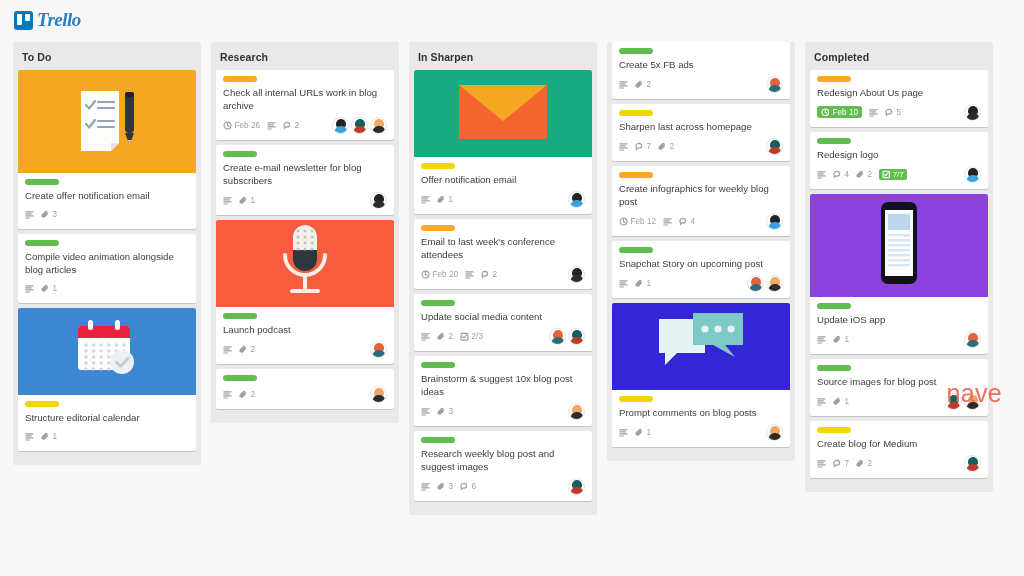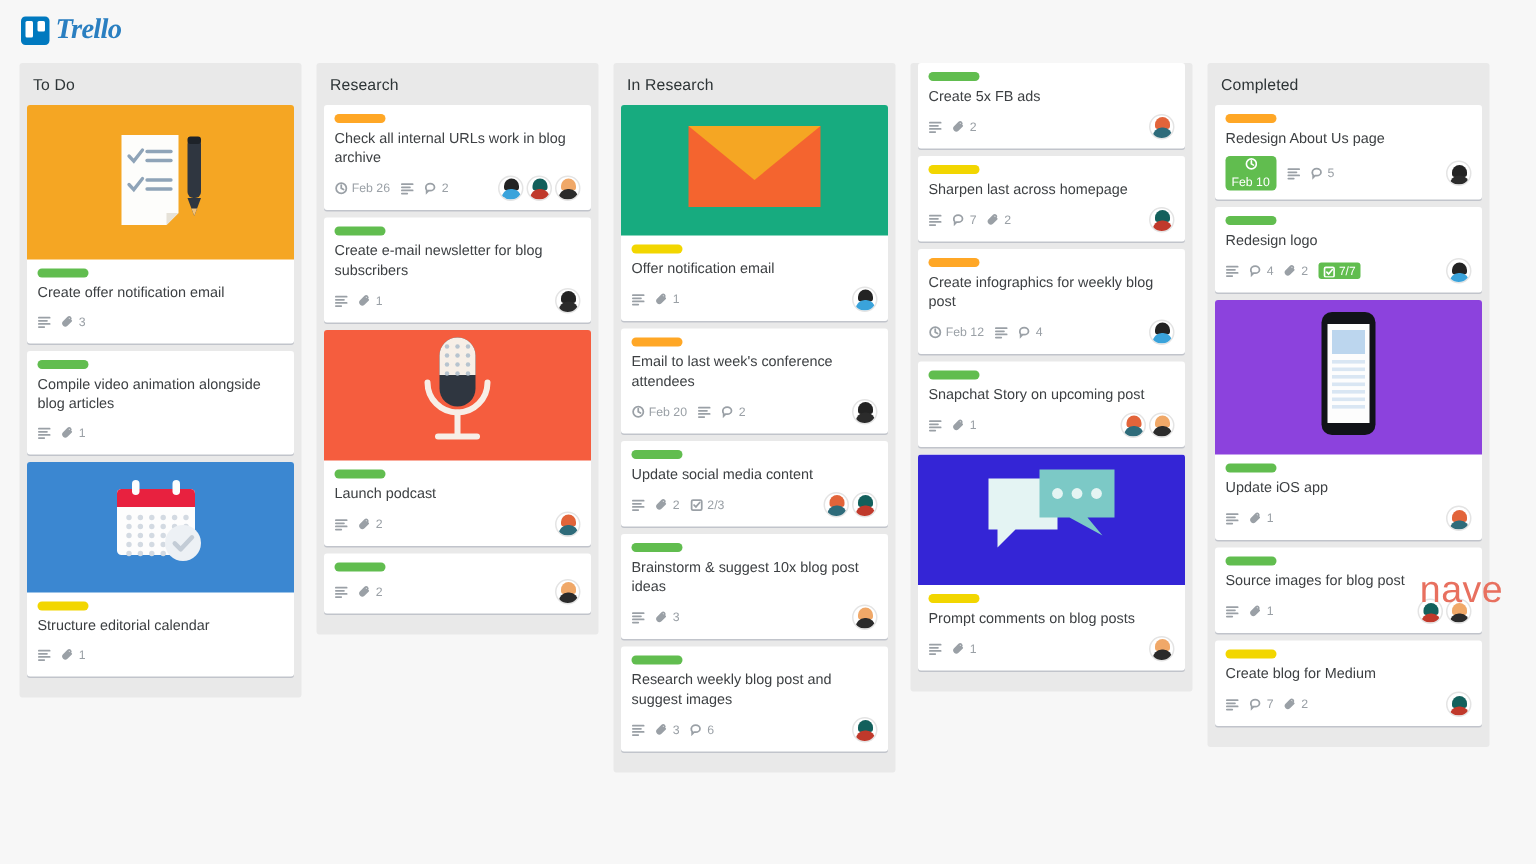--- a/index.html
+++ b/index.html
@@ -14,37 +14,37 @@
   
   .brand { position: absolute; left: 14px; top: 9px; display: flex; align-items: center; gap: 4px; }
   .brand-mark { width: 19px; height: 19px; border-radius: 3px; background: #0079bf; position: relative; }
   .brand-mark::before { content:""; position:absolute; left:3px; top:3px; width:5px; height:11px; background:#fff; border-radius:1px; }
   .brand-mark::after  { content:""; position:absolute; left:11px; top:3px; width:5px; height:7px;  background:#fff; border-radius:1px; }
   .brand-text { font-family:"Liberation Serif", serif; font-style: italic; font-weight: bold; font-size: 19px; color:#2a7fc1; letter-spacing:-.5px; }
 
   
   .columns { position: absolute; left: 13px; top: 42px; display: flex; gap: 10px; align-items: flex-start; }
   .column { width: 188px; background: #e9e9e9; border-radius: 2px; padding: 0 0 14px 0; }
-  .col-header { font-size: 10.5px; font-weight: normal; color: #2d3436; padding: 9px 9px 7px 9px; letter-spacing: .1px; }
+  .col-header { font-size: 10.5px; font-weight: bold; color: #2d3436; padding: 9px 9px 7px 9px; letter-spacing: .1px; }
   .col-cards { display: flex; flex-direction: column; gap: 5px; padding: 0 5px; }
 
   
   .card { background: #fff; border-radius: 2px; box-shadow: 0 1px 0 rgba(9,30,66,.18); overflow: hidden; }
   .card-body { padding: 6px 7px 6px 7px; }
   .label { width: 34px; height: 6px; border-radius: 3px; margin-bottom: 5px; }
   .label.green  { background: #61bd4f; }
   .label.yellow { background: #f2d600; }
   .label.orange { background: #ffa726; }
   .card-title { font-size: 9.6px; line-height: 1.35; color: #3d4043; margin-bottom: 4px; }
   .card-meta { display: flex; align-items: center; gap: 7px; min-height: 16px; }
   .meta-item { display: flex; align-items: center; gap: 2.5px; color: #9aa0a6; font-size: 8.2px; }
   .meta-item svg { display: block; }
   .avatars { margin-left: auto; display: flex; gap: 2px; }
 
-  .badge-date { display:flex; align-items:center; gap:3px; background:#61bd4f; color:#fff; border-radius:3px; padding:1.5px 4px; font-size:8.2px;flex-direction:column; }
+  .badge-date { display:flex; align-items:center; gap:3px; background:#61bd4f; color:#fff; border-radius:3px; padding:1.5px 4px; font-size:8.2px; }
   .badge-check { display:flex; align-items:center; gap:2px; background:#61bd4f; color:#fff; border-radius:2px; padding:1px 3px; font-size:8px; }
 
   
   .cover { height: 87px; display: flex; align-items: center; justify-content: center; }
   .cover.orange { background: #f5a623; }
   .cover.blue   { background: #3b87d1; }
   .cover.red    { background: #f55d3e; }
   .cover.green  { background: #17ab7f; }
   .cover.indigo { background: #3425d6; }
   .cover.purple { background: #8c42dd; }
@@ -415,21 +415,21 @@
     <span class="hair" style="background:#f0a868"></span>
     <span class="body" style="background:#2b2b2b"></span>
   </span>
                 </span>
         </div>
       </div>
           </div>
         </div>
       </div>
       <div class="column">
-        <div class="col-header">In Research</div>
+        <div class="col-header">In Sharpen</div>
         <div class="col-cards">
           <div class="card">
             <div class="cover green">
            <span><svg width="100" height="62" viewBox="0 0 100 62">
                   <g>
         <rect x="6" y="4" width="88" height="54" fill="#f4642f"></rect>
         <path d="M6 4h88L50 40z" fill="#f5a623"></path>
                   </g>
                 </svg></span>
          </div>

